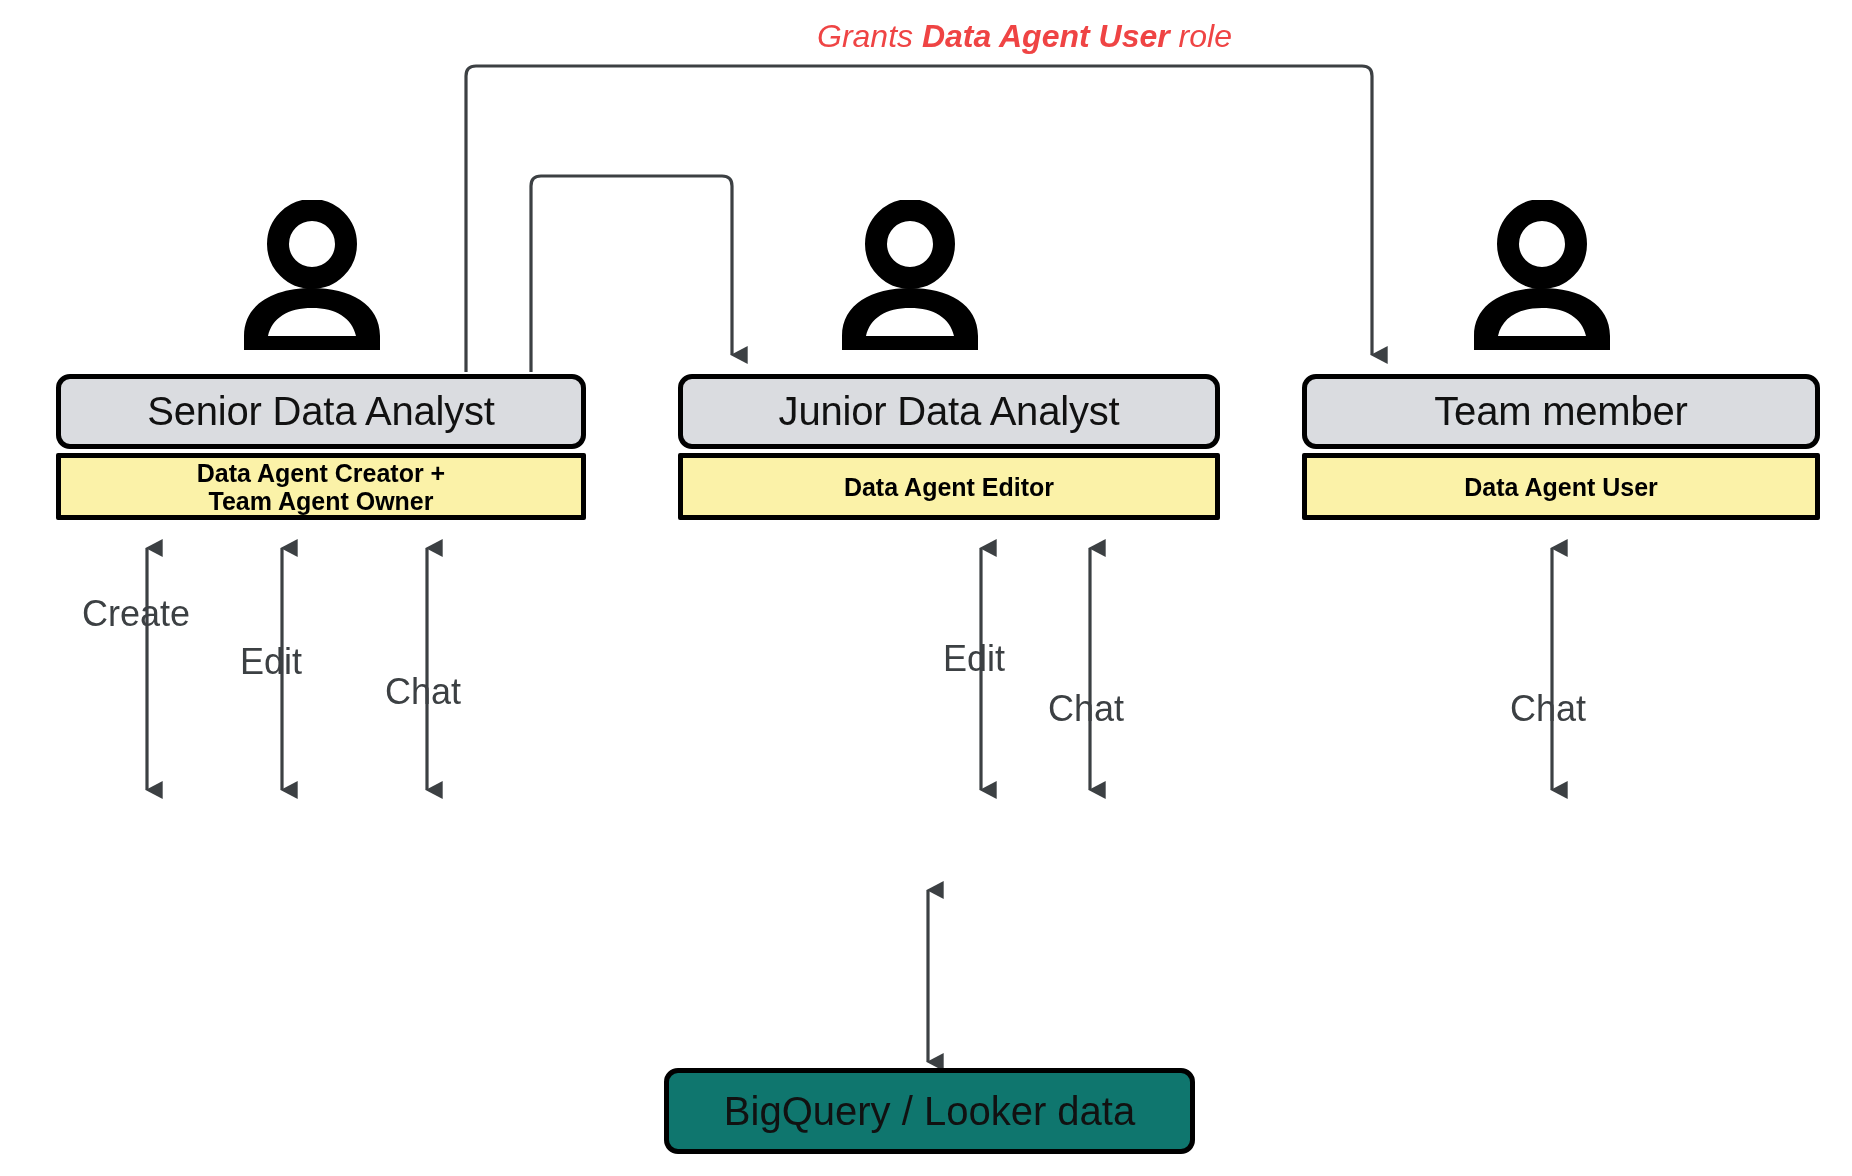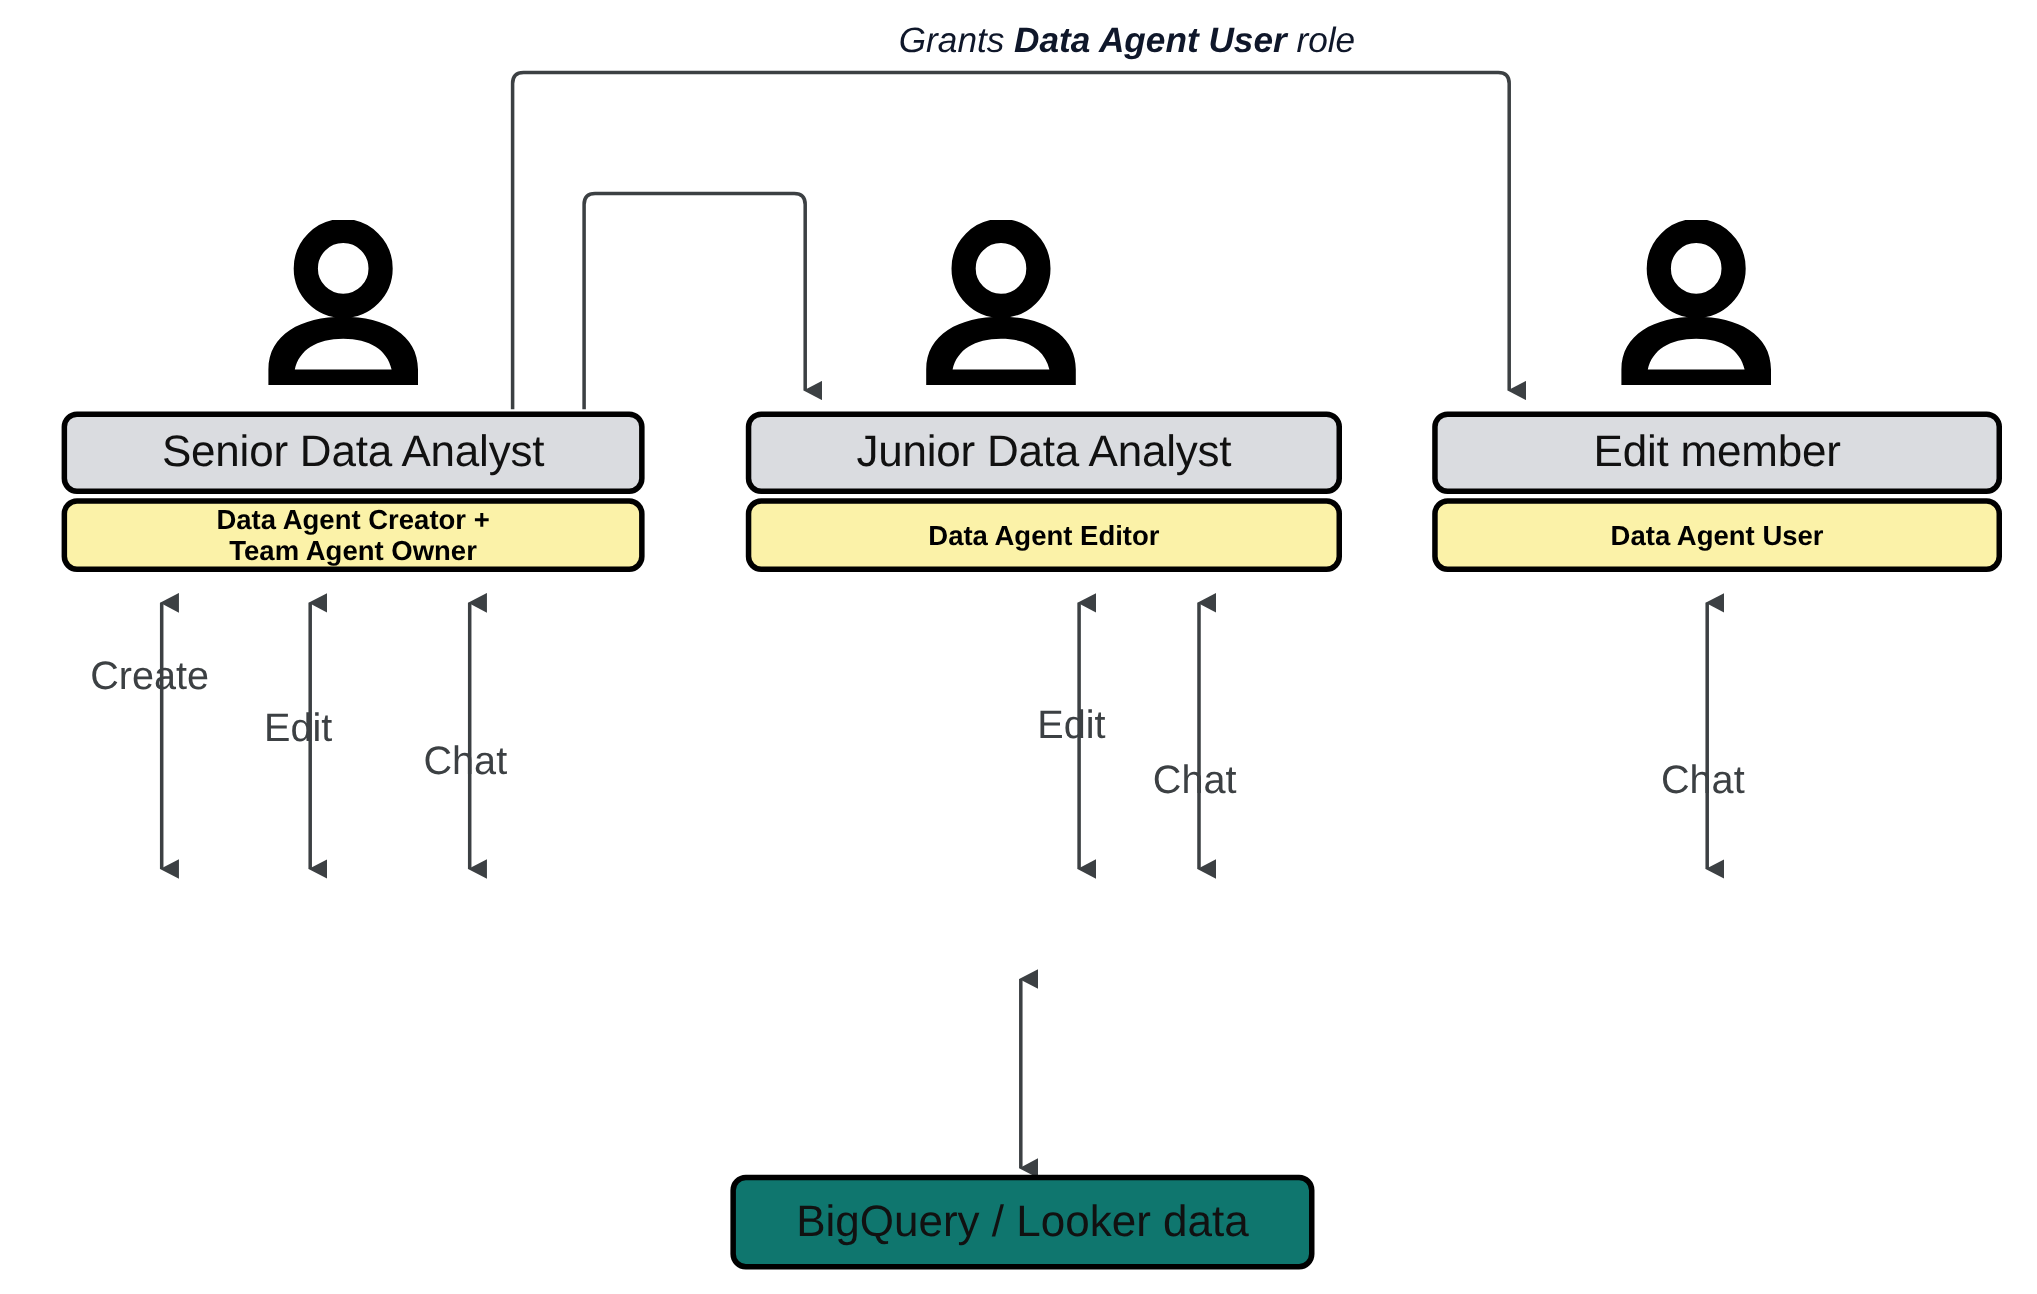--- a/index.html
+++ b/index.html
@@ -45,21 +45,21 @@
     justify-content: center;
     font-size: 40px;
     color: #111111;
     letter-spacing: -0.2px;
   }
   .actor-role {
     position: absolute;
     box-sizing: border-box;
     background: #fbf2a8;
     border: 5px solid #000000;
-    border-radius: 14px;
+    border-radius: 2px;
     display: flex;
     align-items: center;
     justify-content: center;
     text-align: center;
     font-size: 25px;
     font-weight: bold;
     color: #000000;
     line-height: 1.12;
   }
 
@@ -89,21 +89,21 @@
     justify-content: center;
     font-size: 40px;
     color: #111111;
   }
 
   
   .grant-label {
     position: absolute;
     font-size: 32px;
     font-style: italic;
-    color: #0f172a;
+    color: #ef4444;
     white-space: nowrap;
   }
   .grant-label b {
     font-weight: bold;
     font-style: italic;
   }
   .verb-label {
     position: absolute;
     font-size: 36px;
     color: #3c4043;
@@ -178,21 +178,21 @@
   </div>
 
   <div class="actor-title" style="left:678px; top:374px; width:542px; height:75px;justify-content:center;">
     <span>Junior Data Analyst</span>
   </div>
   <div class="actor-role" style="left:678px; top:453px; width:542px; height:67px;">
     <span>Data Agent Editor</span>
   </div>
 
   <div class="actor-title" style="left:1302px; top:374px; width:518px; height:75px;">
-    <span>Edit member</span>
+    <span>Team member</span>
   </div>
   <div class="actor-role" style="left:1302px; top:453px; width:518px; height:67px;">
     <span>Data Agent User</span>
   </div>
 
   <div class="verb-label" style="left:82px; top:593px;">Create</div>
   <div class="verb-label" style="left:240px; top:641px;">Edit</div>
   <div class="verb-label" style="left:385px; top:671px;">Chat</div>
 
   <div class="verb-label" style="left:943px; top:638px;">Edit</div>

